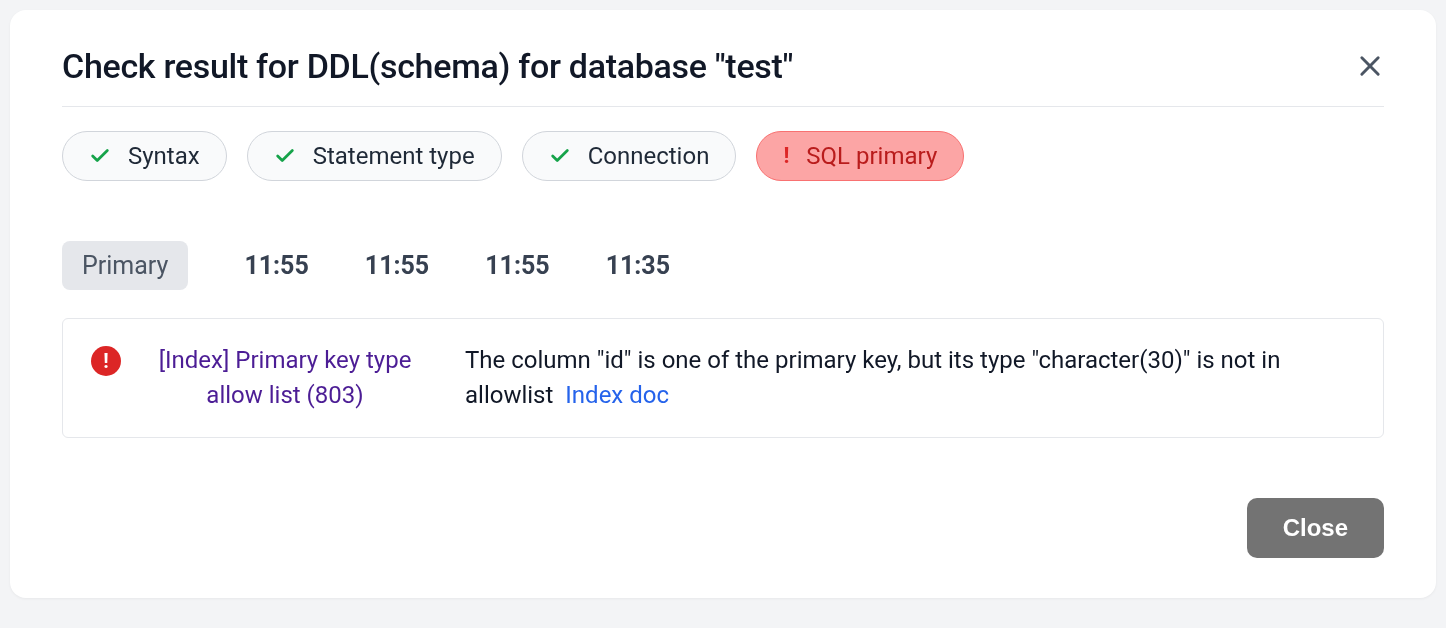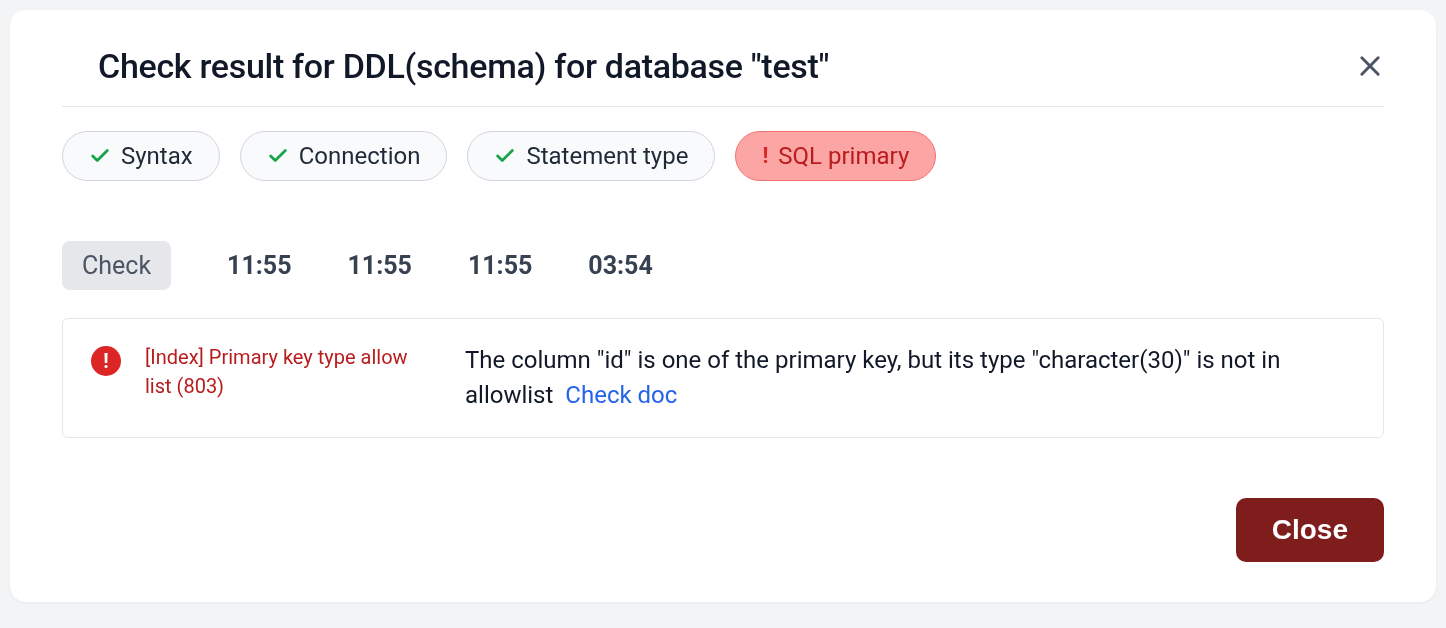--- a/index.html
+++ b/index.html
@@ -26,21 +26,20 @@
       align-items: center;
       border-bottom: 1px solid #e5e7eb;
       padding-bottom: 20px;
       margin-bottom: 24px;
     }
     .title {
       font-size: 34px;
       font-weight: 500;
       color: #111827;
       letter-spacing: -0.3px;
-      margin-left: 36px;
     }
     .close-icon {
       width: 28px;
       height: 28px;
       cursor: pointer;
       color: #4b5563;
       flex-shrink: 0;
     }
     .close-icon svg {
       width: 100%;
@@ -48,21 +47,21 @@
     }
     .pills {
       display: flex;
       gap: 20px;
       flex-wrap: wrap;
       margin-bottom: 60px;
     }
     .pill {
       display: inline-flex;
       align-items: center;
-      gap: 10px;
+      gap: 17px;
       padding: 10px 26px;
       border-radius: 999px;
       border: 1px solid #d1d5db;
       background: #f9fafb;
       font-size: 24px;
       color: #1f2937;
       cursor: pointer;
     }
     .pill.error {
       background: #fca5a5;
@@ -124,49 +123,50 @@
       flex-shrink: 0;
       margin-top: 3px;
     }
     .result-content {
       display: flex;
       gap: 40px;
       flex: 1;
       align-items: flex-start;
     }
     .result-title {
-      font-size: 20px;
-      color: #b91c1c;
+      font-size: 24px;
+      color: #4c1d95;
       line-height: 1.45;
       min-width: 270px;
       max-width: 280px;
+      text-align: center;
     }
     .result-message-wrap {
       font-size: 24px;
       color: #111827;
       line-height: 1.45;
       flex: 1;
     }
     .view-doc {
       color: #2563eb;
       cursor: pointer;
       margin-left: 6px;
     }
     .footer {
       display: flex;
       justify-content: flex-end;
       margin-top: 60px;
     }
     .close-btn {
-      background: #7f1d1d;
+      background: #737373;
       color: #ffffff;
       border: none;
       padding: 16px 36px;
       border-radius: 10px;
-      font-size: 28px;
+      font-size: 24px;
       font-weight: 600;
       cursor: pointer;
     }
   </style>
 </head>
 <body>
 
 <div class="modal">
 
   <div class="header">
@@ -187,51 +187,51 @@
           </svg>
       </span>
       <span>Syntax</span>
     </span>
     <span class="pill">
       <span class="check-icon">
         <svg viewBox="0 0 24 24" fill="none" stroke="currentColor" stroke-width="3" stroke-linecap="round" stroke-linejoin="round">
             <polyline points="4 12 9 17 20 6"></polyline>
           </svg>
       </span>
-      <span>Connection</span>
+      <span>Statement type</span>
     </span>
     <span class="pill">
       <span class="check-icon">
         <svg viewBox="0 0 24 24" fill="none" stroke="currentColor" stroke-width="3" stroke-linecap="round" stroke-linejoin="round">
             <polyline points="4 12 9 17 20 6"></polyline>
           </svg>
       </span>
-      <span>Statement type</span>
+      <span>Connection</span>
     </span>
     <span class="pill error">
       <span class="bang-icon">!</span>
       <span>SQL primary</span>
     </span>
   </div>
 
   <div class="tabs">
-    <span class="tab active">Check</span>
+    <span class="tab active">Primary</span>
     <span class="tab">11:55</span>
     <span class="tab">11:55</span>
     <span class="tab">11:55</span>
-    <span class="tab">03:54</span>
+    <span class="tab">11:35</span>
   </div>
 
   <div class="result-box">
     <span class="error-icon">!</span>
     <div class="result-content">
       <div class="result-title">[Index] Primary key type allow list (803)</div>
       <div class="result-message-wrap">
         <span>The column "id" is one of the primary key, but its type "character(30)" is not in allowlist</span>
-        <a class="view-doc">Check doc</a>
+        <a class="view-doc">Index doc</a>
       </div>
     </div>
   </div>
 
   <div class="footer">
     <button class="close-btn">Close</button>
   </div>
 
 </div>
 

